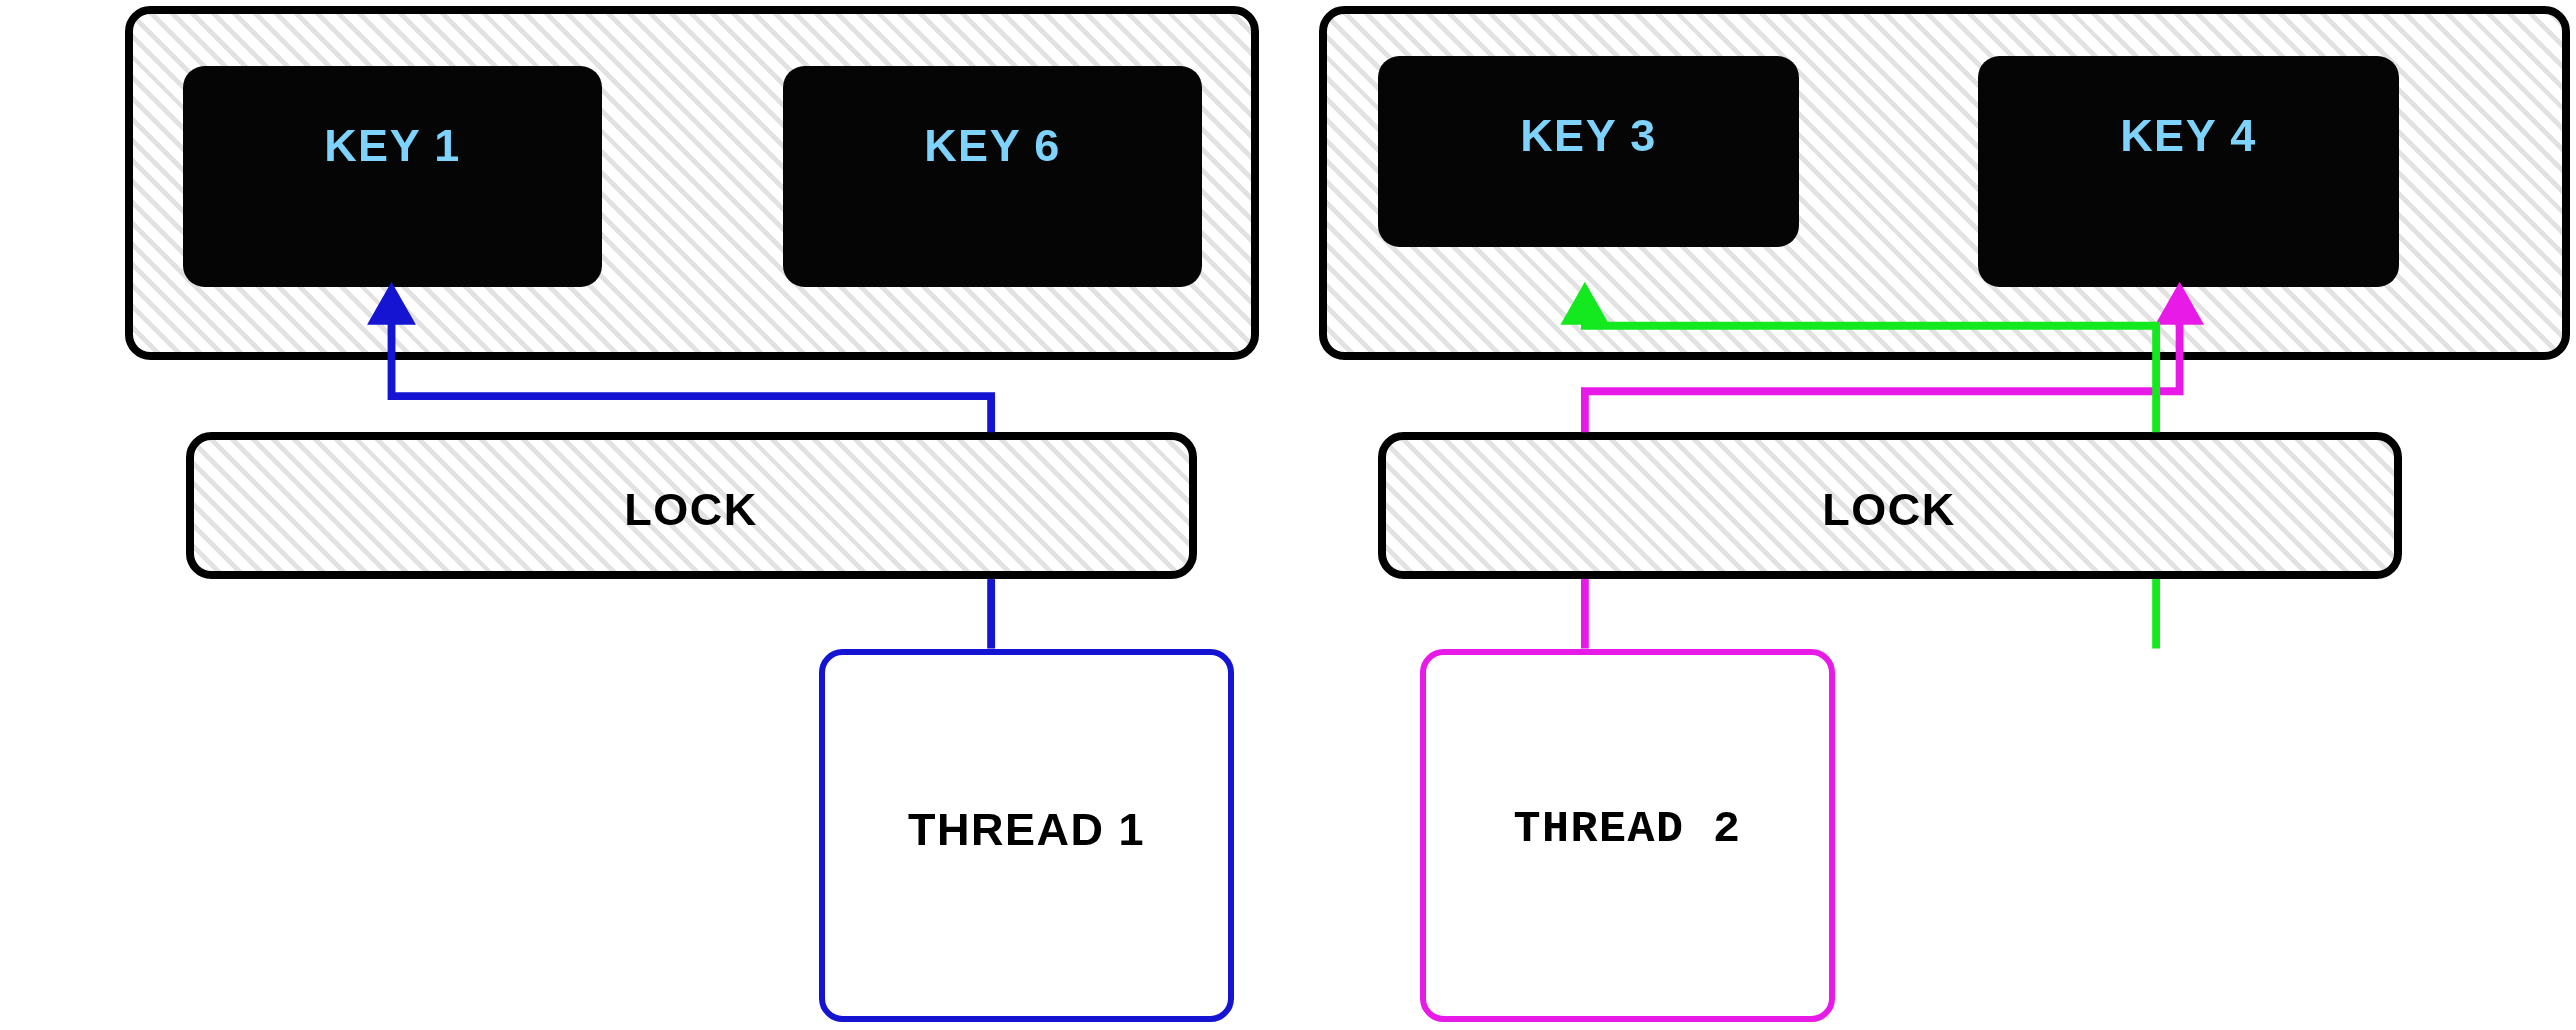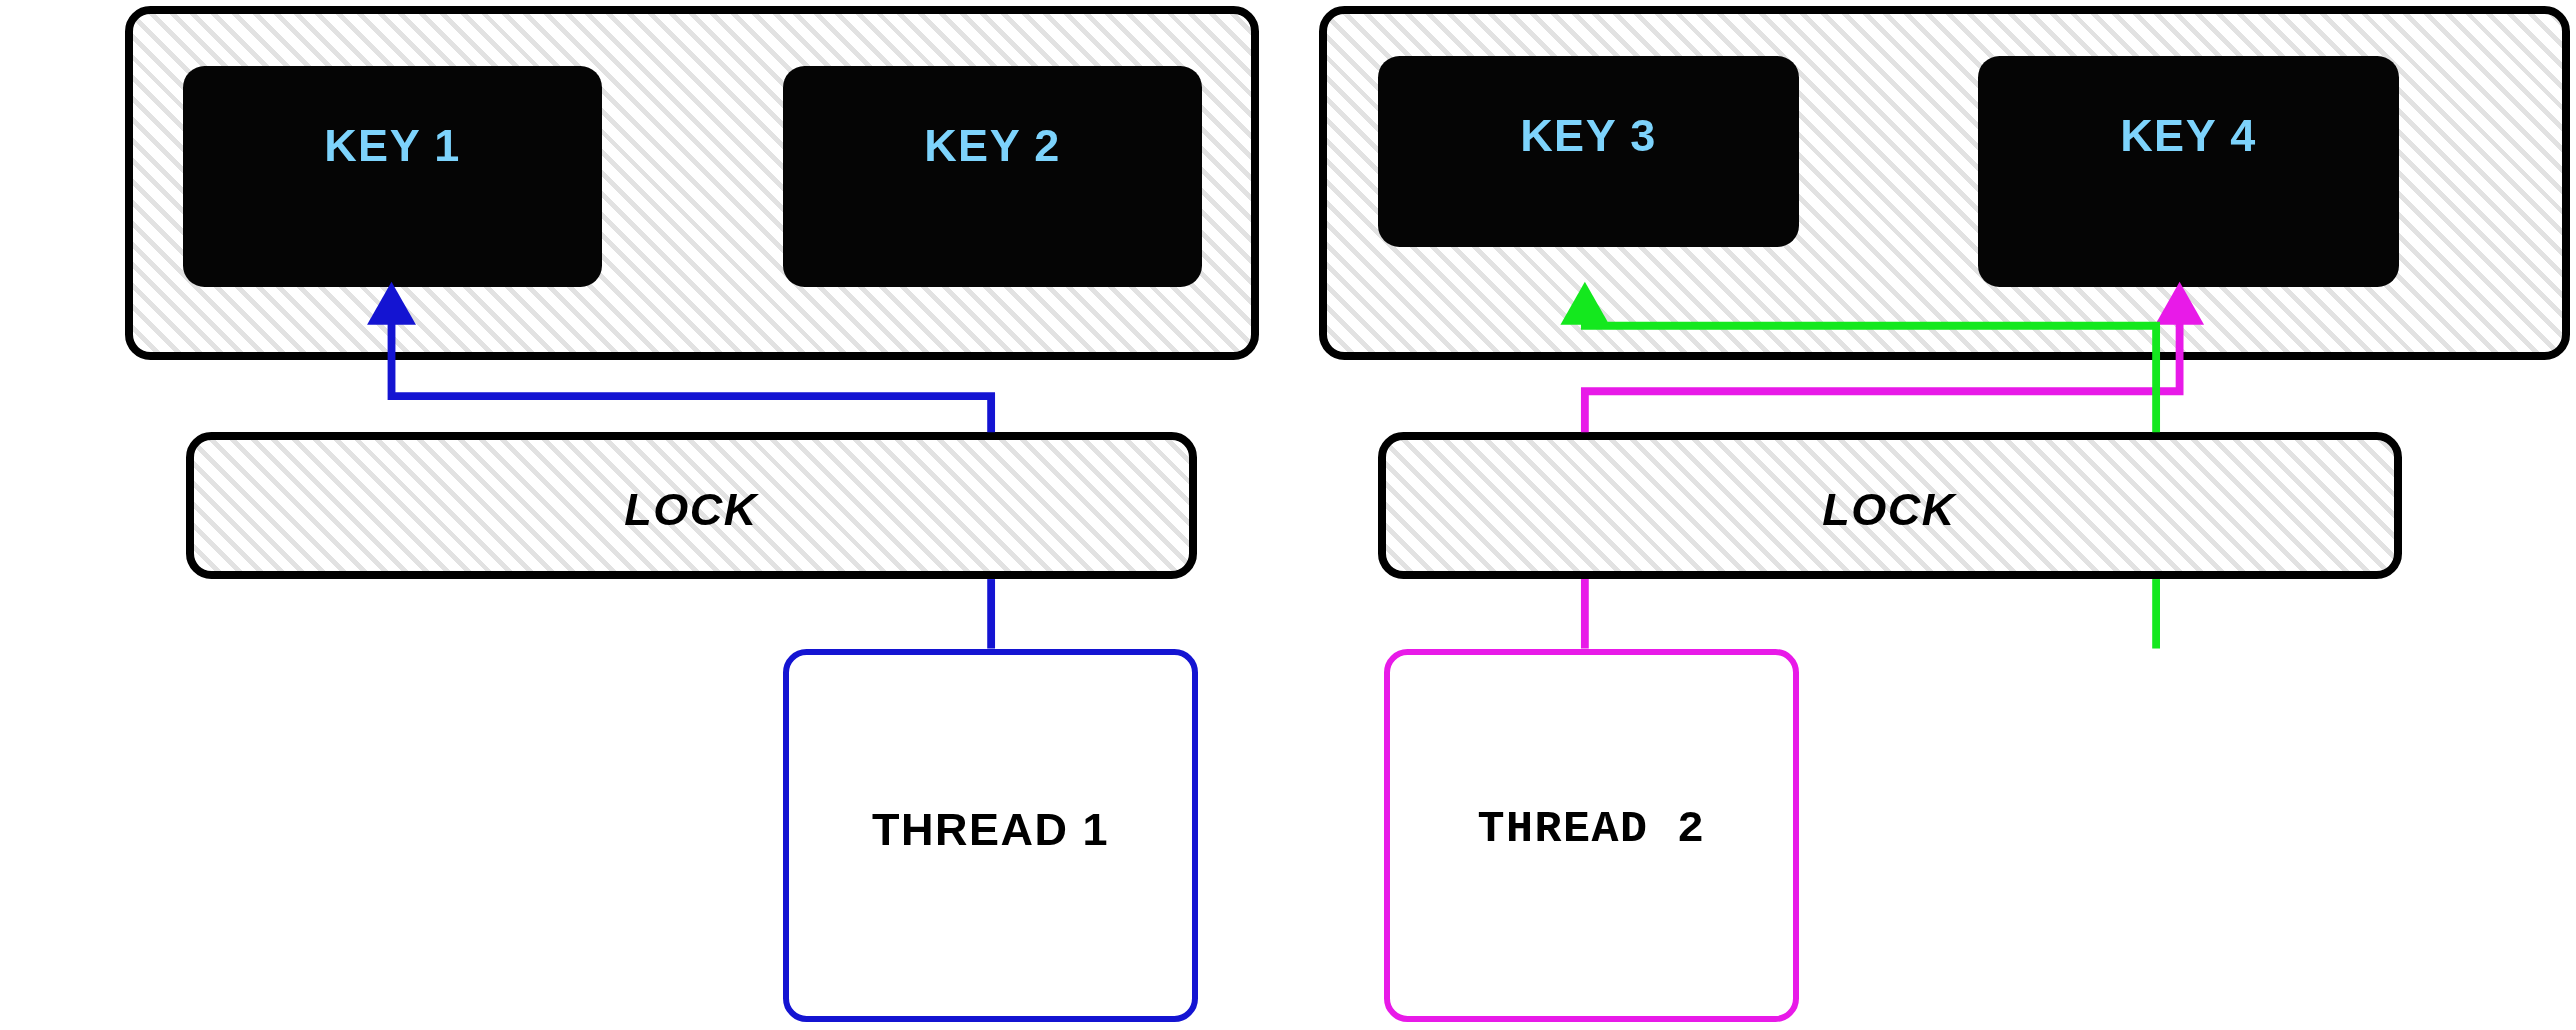--- a/index.html
+++ b/index.html
@@ -69,35 +69,35 @@
   .lock-label {
     position: absolute;
     color: #000000;
     font-size: 45px;
     font-weight: bold;
     letter-spacing: 1.5px;
     line-height: 1;
     white-space: nowrap;
     z-index: 4;
     transform: translate(-50%, -50%);
-    font-style: italic;
   }
 
   
   .thread-box {
     position: absolute;
     box-sizing: border-box;
     background: #ffffff;
     border-style: solid;
     border-width: 6.8px;
     border-radius: 23.5px;
     z-index: 6;
     display: flex;
     align-items: flex-start;
     justify-content: center;
+    margin-left: 36px;
   }
   .thread-label {
     color: #000000;
     font-size: 45px;
     font-weight: bold;
     letter-spacing: 1.5px;
     line-height: 1;
     white-space: nowrap;
     margin-top: 152px;
   }
@@ -107,21 +107,21 @@
 
 <div id="stage">
 
   <div class="hatch-box" style="left:125px; top:5.9px; width:1134px; height:354px;"></div>
 
   <div class="key-box" style="left:183px; top:66px; width:419px; height:221px;">
     <span class="key-label">KEY 1</span>
   </div>
 
   <div class="key-box" style="left:783px; top:66px; width:419px; height:221px;">
-    <span class="key-label">KEY 2</span>
+    <span class="key-label">KEY 6</span>
   </div>
 
   <div class="hatch-box" style="left:186px; top:432px; width:1011px; height:147px;"></div>
   <div class="lock-label" style="left:691px; top:509px;">LOCK</div>
 
   <div class="hatch-box" style="left:1319px; top:5.9px; width:1251px; height:354px;"></div>
 
   <div class="key-box" style="left:1378px; top:56px; width:421px; height:191px;">
     <span class="key-label">KEY 3</span>
   </div>

